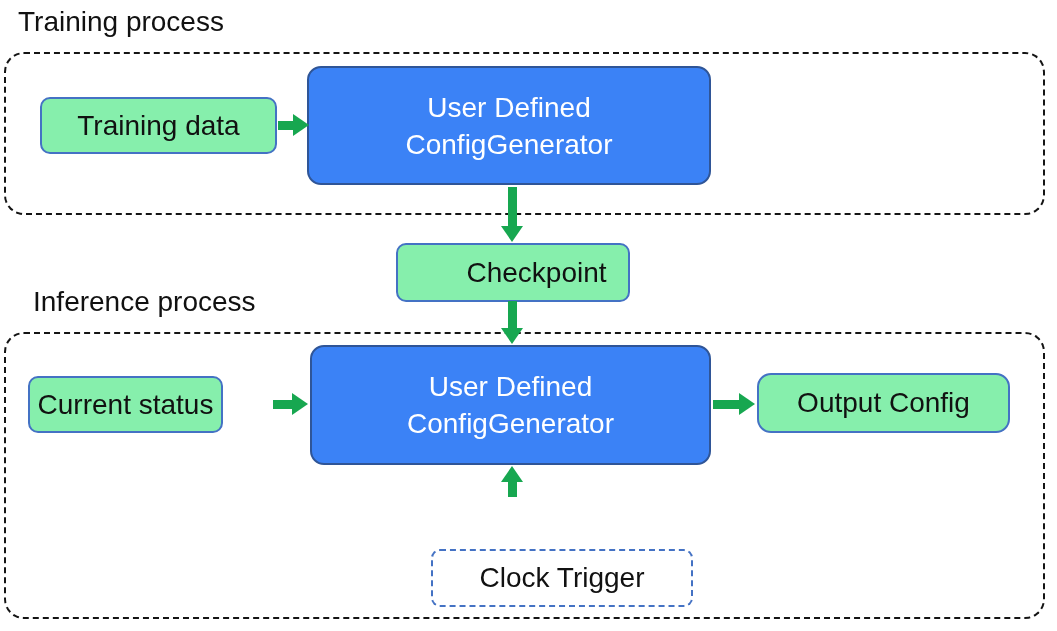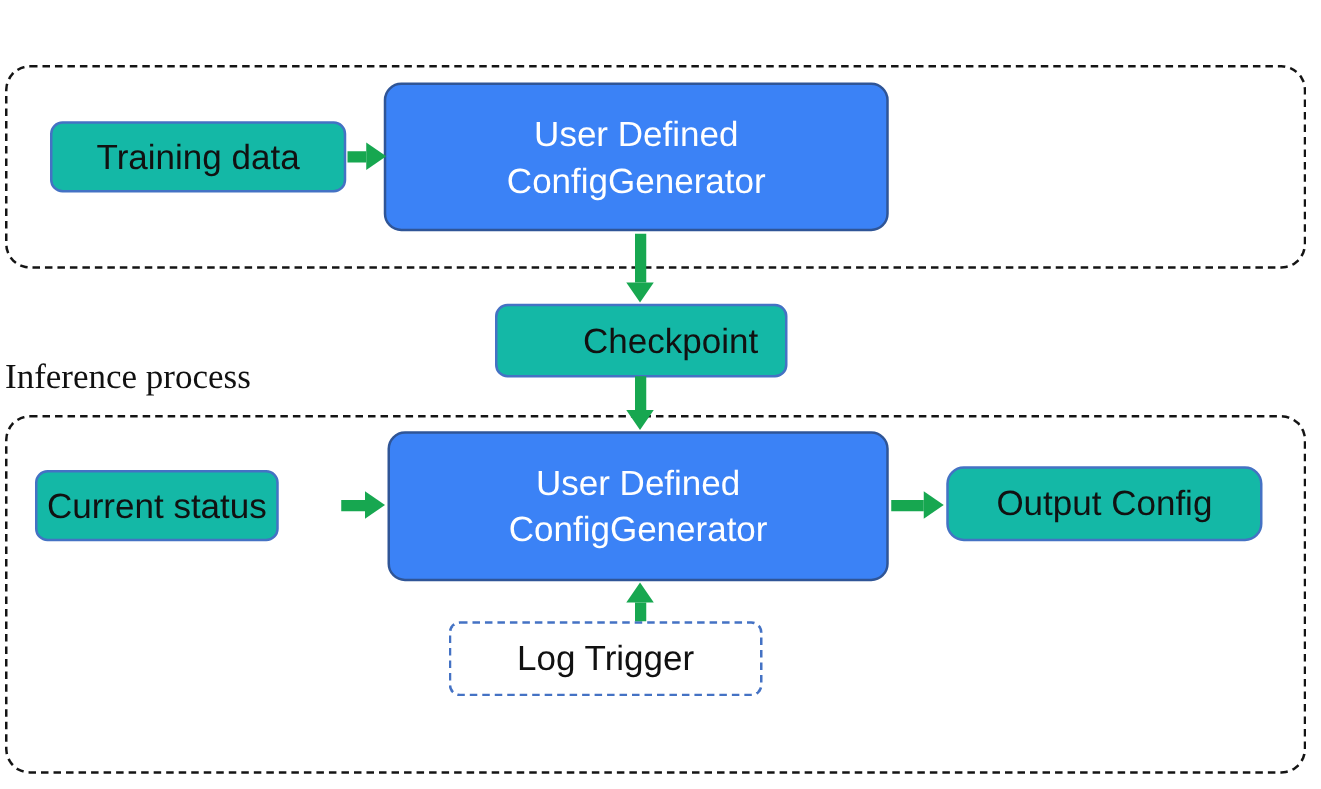--- a/index.html
+++ b/index.html
@@ -21,21 +21,21 @@
   }
   .dashed-container {
     position: absolute;
     border: 2px dashed #141414;
     border-radius: 20px;
     background: transparent;
     box-sizing: border-box;
   }
   .io-box {
     position: absolute;
-    background: #14b8a6;
+    background: #86efac;
     border: 2px solid #4472c4;
     border-radius: 10px;
     box-sizing: border-box;
     display: flex;
     align-items: center;
     justify-content: center;
     font-size: 28px;
     color: #111111;
     white-space: nowrap;
   }
@@ -92,20 +92,21 @@
     border-left: 11px solid transparent;
     border-right: 11px solid transparent;
     border-bottom: 16px solid #17a750;
   }
 </style>
 </head>
 <body>
 
 <div class="canvas">
 
+  <div class="section-label" style="left:18px; top:6px;">Training process</div>
 
   <div class="dashed-container" style="left:4px; top:52px; width:1041px; height:163px;"></div>
 
   <div class="io-box" style="left:40px; top:97px; width:237px; height:57px;">
     <span>Training data</span>
   </div>
 
   <div class="arrow arrow-right" style="left:278px; top:114px; width:31px; height:22px;">
     <div class="shaft"></div>
     <div class="head"></div>
@@ -123,21 +124,21 @@
 
   <div class="io-box" style="left:396px; top:243px; width:234px; height:59px;padding-left:47px;">
     <span>Checkpoint</span>
   </div>
 
   <div class="arrow arrow-down" style="left:501px; top:301px; width:22px; height:43px;">
     <div class="shaft"></div>
     <div class="head"></div>
   </div>
 
-  <div class="section-label" style="left:4px; top:286px;font-family:Liberation Serif, serif;">Inference process</div>
+  <div class="section-label" style="left:33px; top:286px;">Inference process</div>
 
   <div class="dashed-container" style="left:4px; top:332px; width:1041px; height:287px;"></div>
 
   <div class="io-box" style="left:28px; top:376px; width:195px; height:57px;">
     <span>Current status</span>
   </div>
 
   <div class="arrow arrow-right" style="left:273px; top:393px; width:35px; height:22px;">
     <div class="shaft"></div>
     <div class="head"></div>
@@ -155,18 +156,18 @@
 
   <div class="io-box" style="left:757px; top:373px; width:253px; height:60px;border-radius:14px;">
     <span>Output Config</span>
   </div>
 
   <div class="arrow arrow-up" style="left:501px; top:466px; width:22px; height:31px;">
     <div class="head"></div>
     <div class="shaft"></div>
   </div>
 
-  <div class="trigger-box" style="left:359px; top:497px; width:251px; height:60px; z-index:1;">
-    <span>Log Trigger</span>
+
+  <div class="trigger-box" style="left:431px; top:549px; width:262px; height:58px; z-index:2;">
+    <span>Clock Trigger</span>
   </div>
-
 
 </div>
 
 </body></html>

